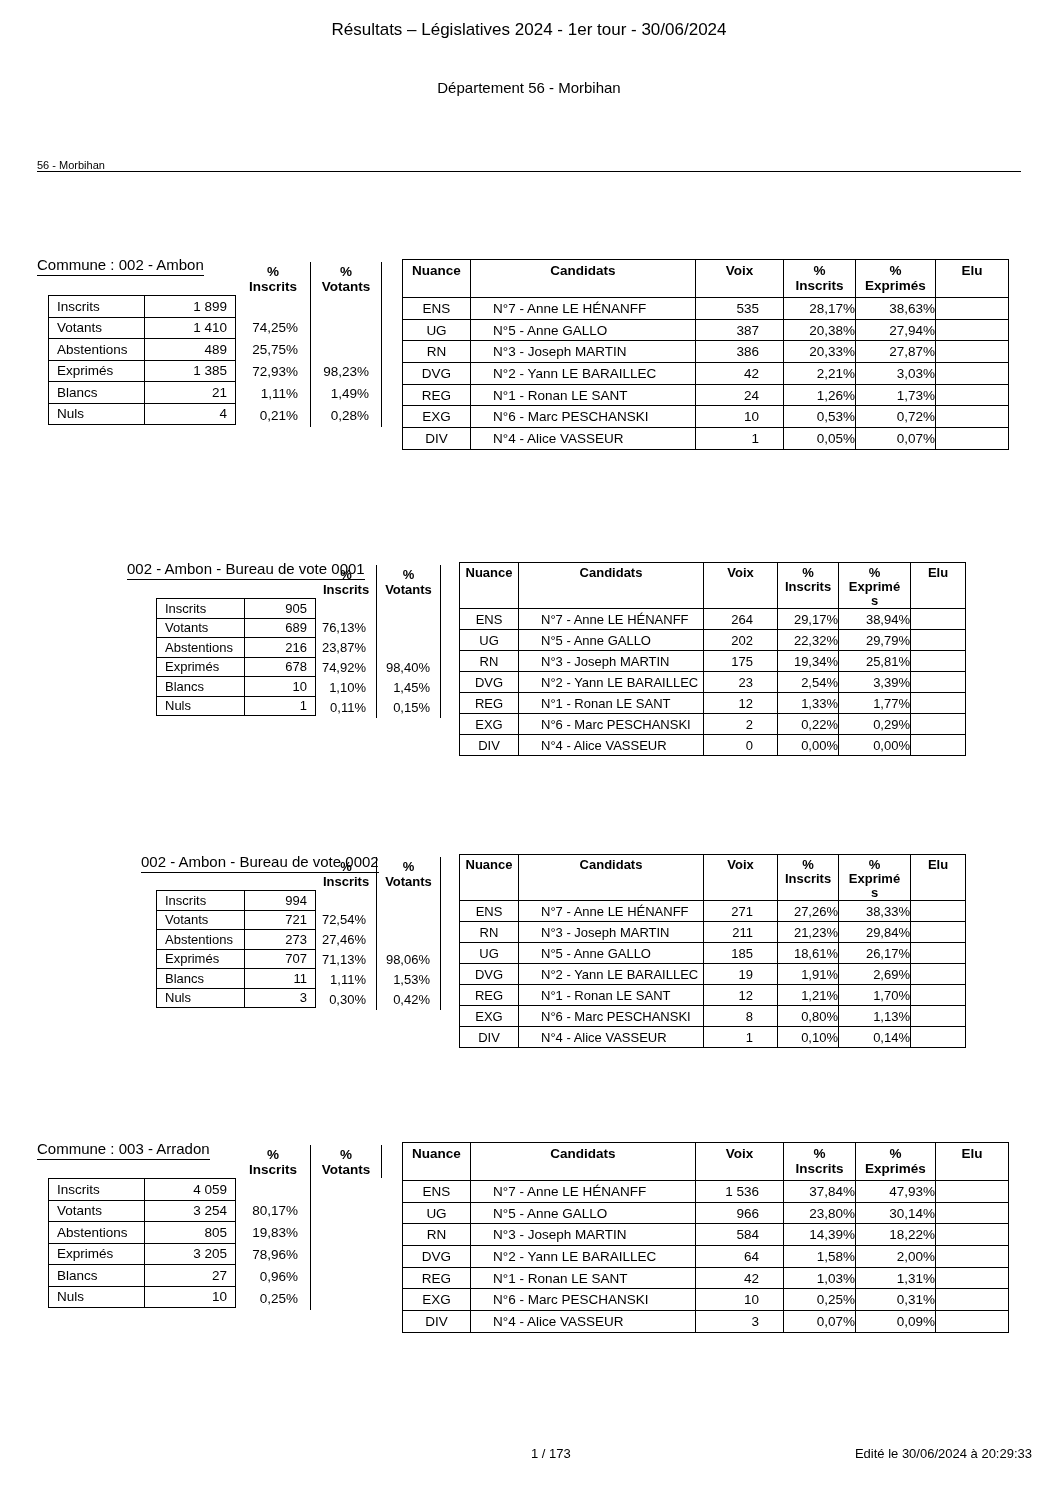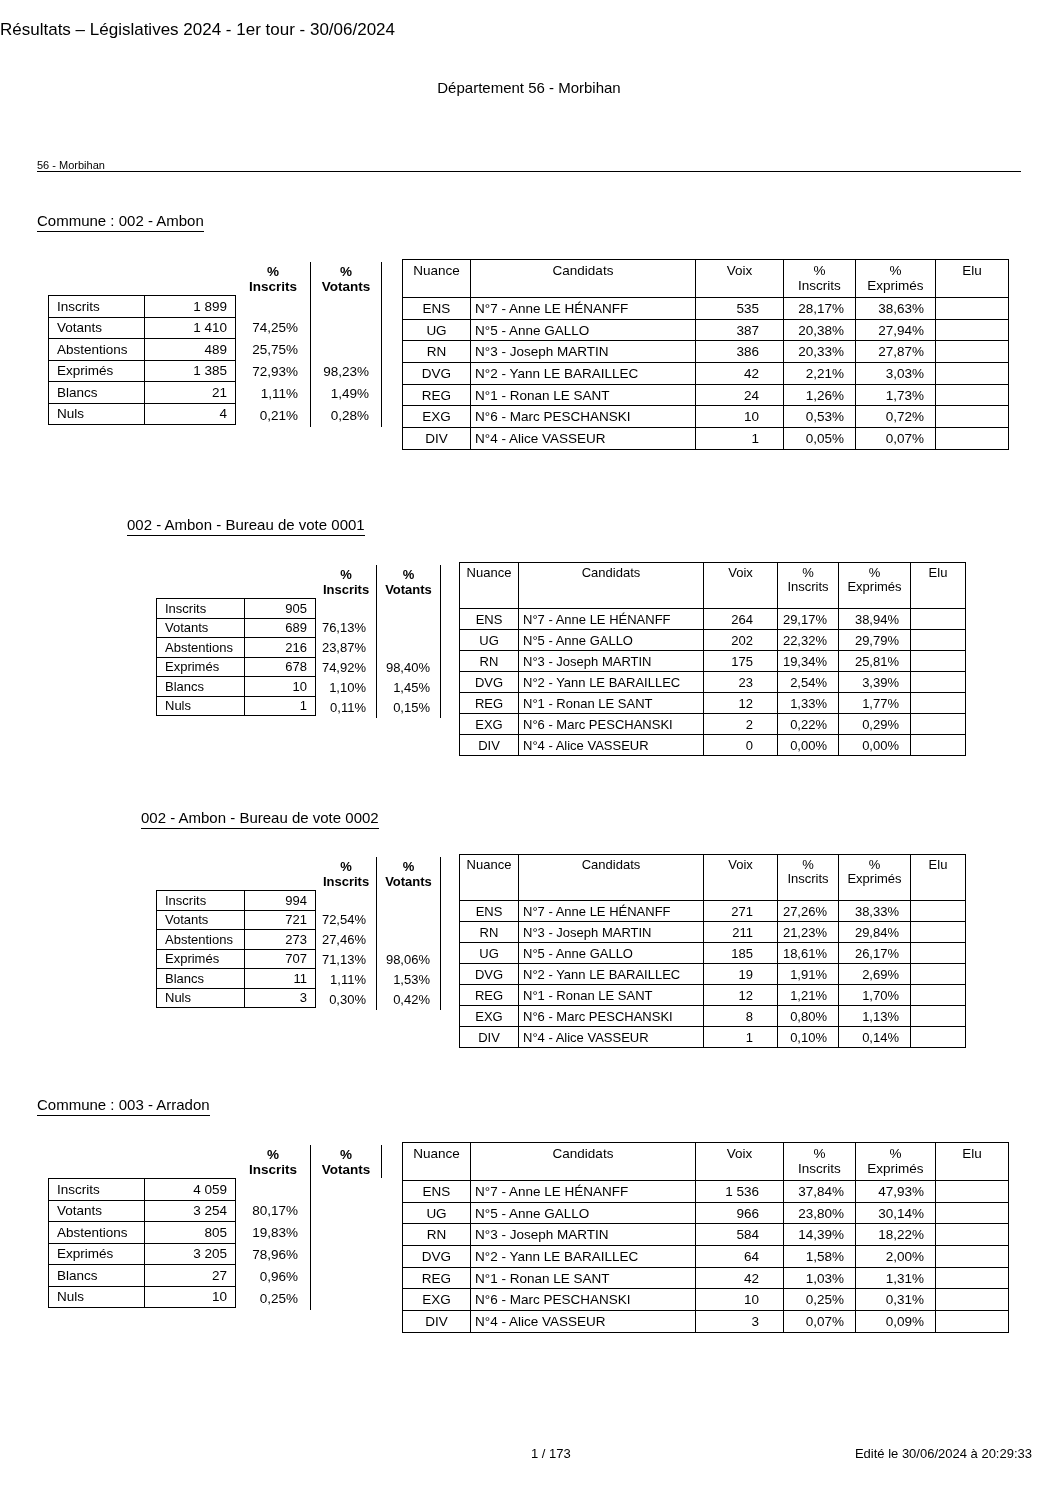--- a/index.html
+++ b/index.html
@@ -4,26 +4,26 @@
 <style>
   * { margin:0; padding:0; box-sizing:content-box; }
   html,body { background:#888; }
   .page {
     position:relative; width:1058px; height:1497px; margin:0 auto;
     background:#ffffff; color:#000;
     font-family:"Liberation Sans", sans-serif;
     overflow:hidden;
   }
   .abs { position:absolute; }
-  .doc-title { top:20px; left:0; width:100%; text-align:left; font-size:17px; }
+  .doc-title { top:20px; left:0; width:100%; text-align:center; font-size:17px; }
   .doc-subtitle { top:79px; left:0; width:100%; text-align:center; font-size:15px; }
   .dept-heading { top:159px; left:37px; width:984px; font-size:11px;
     border-bottom:1.5px solid #000; }
   .sec-heading { font-size:15px; }
-  .sec-heading > span { display:inline-block; border-bottom:1.5px solid #000; padding-bottom:2px; }
+  .sec-heading > span { display:inline-block; border-bottom:1.5px solid #000; padding-bottom:2px;margin-top:44px; }
 
   
   .stats { display:flex; align-items:flex-start; }
   .stable { border-collapse:collapse; table-layout:fixed; flex-shrink:0; }
   .stable td { border:1.5px solid #000; overflow:hidden; white-space:nowrap; }
   .slbl { padding-left:8px; }
   .sval { text-align:right; padding-right:8px; }
   .pcol { border-right:1.5px solid #000; flex-shrink:0; }
   .phead { font-weight:bold; text-align:center; line-height:15px; padding-top:2px; height:31px; }
   .pval { text-align:right; }
@@ -34,32 +34,32 @@
   .stats-c .pval { height:22px; line-height:22px; padding-right:12px; }
 
   .stats-b { font-size:13px; }
   .stats-b .stable { width:159px; margin-top:33px; }
   .stats-b .stable td { height:18.5px; }
   .stats-b .pval { height:20px; line-height:20px; padding-right:10px; }
 
   
   .ctable { border-collapse:collapse; table-layout:fixed; }
   .ctable th, .ctable td { border:1.5px solid #000; overflow:hidden; white-space:nowrap; }
-  .ctable th { font-weight:normal; text-align:center; vertical-align:top; padding-top:3px; line-height:15px;margin-left:40px; }
+  .ctable th { font-weight:bold; text-align:center; vertical-align:top; padding-top:3px; line-height:15px;margin-left:40px; }
   .ctc { font-size:13.5px; width:606px; }
   .ctb { font-size:13px;   width:506px; }
   .ctb th { line-height:14px; }
   .ctc thead tr { height:38px; }
   .ctb thead tr { height:46px; }
   .ctc tbody tr { height:21.7px; }
   .ctb tbody tr { height:21px; }
   .cn   { text-align:center; }
-  .cname{ padding-left:4px; }
+  .cname{ padding-left:22px; }
   .cvoix{ text-align:right; padding-right:24px; }
-  .cpct { text-align:right; padding-right:11px; }
+  .cpct { text-align:right; }
   .exwrap { display:inline-block; vertical-align:top; white-space:normal; }
   .ctb .exwrap { max-width:58px; overflow-wrap:anywhere; }
 
   .footer-page { top:1446px; left:531px; font-size:13px; }
   .footer-edit { top:1446px; right:26px; font-size:13px; }
 </style>
 </head>
 <body>
 
 <div class="page">

